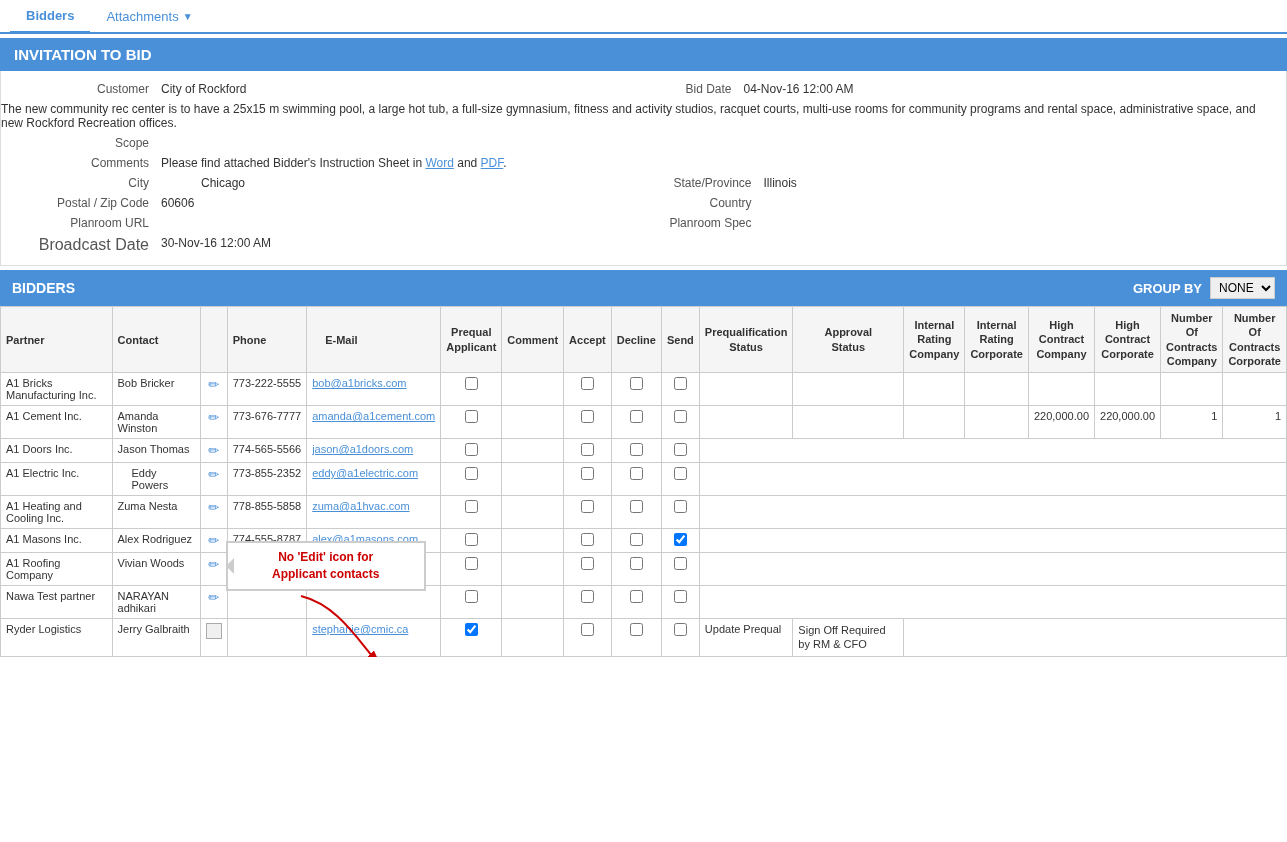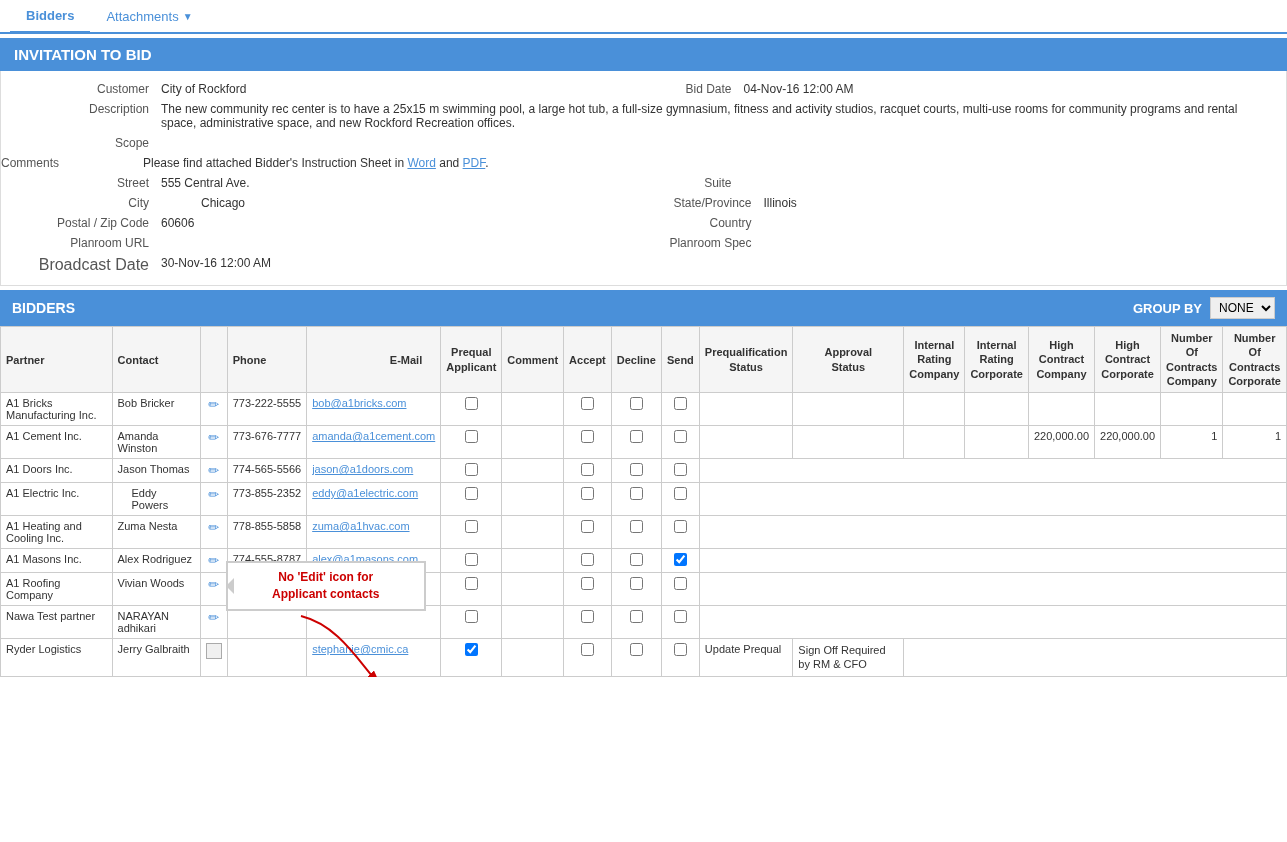--- a/index.html
+++ b/index.html
@@ -25,46 +25,35 @@
       <div style="width:160px; text-align:right; padding-right:12px; color:#555; font-size:12px;">Customer</div>
       <div style="flex:1; font-size:12px;">City of Rockford</div>
     </div>
     <div style="display:flex; flex:1;">
       <div style="width:100px; text-align:right; padding-right:12px; color:#555; font-size:12px;">Bid Date</div>
       <div style="flex:1; font-size:12px;">04-Nov-16 12:00 AM</div>
     </div>
   </div>
 
   <div style="display:flex; padding:3px 0;">
-    <div style="width:160px; text-align:right; padding-right:12px; color:#555; font-size:12px; flex-shrink:0;">Description</div>
     <div style="flex:1; font-size:12px; padding-right:10px;">The new community rec center is to have a 25x15 m swimming pool, a large hot tub, a full-size gymnasium, fitness and activity studios, racquet courts, multi-use rooms for community programs and rental space, administrative space, and new Rockford Recreation offices.</div>
   </div>
 
   <div style="display:flex; padding:3px 0;">
     <div style="width:160px; text-align:right; padding-right:12px; color:#555; font-size:12px; flex-shrink:0;">Scope</div>
     <div style="flex:1; font-size:12px;"></div>
   </div>
 
   <div style="display:flex; padding:3px 0;">
-    <div style="width:142px; padding-right:12px; color:#555; font-size:12px; flex-shrink:0;">Comments</div>
+    <div style="width:160px; text-align:right; padding-right:12px; color:#555; font-size:12px; flex-shrink:0;">Comments</div>
     <div style="flex:1; font-size:12px;">
       Please find attached Bidder's Instruction Sheet in <a href="#" style="color:#4a90d9;">Word</a> and <a href="#" style="color:#4a90d9;">PDF</a>.
     </div>
   </div>
 
-  <div style="display:flex; padding:3px 0;">
-    <div style="display:flex; flex:1;">
-      <div style="width:160px; text-align:right; padding-right:12px; color:#555; font-size:12px;">Street</div>
-      <div style="flex:1; font-size:12px;">555 Central Ave.</div>
-    </div>
-    <div style="display:flex; flex:1;">
-      <div style="width:100px; text-align:right; padding-right:12px; color:#555; font-size:12px;">Suite</div>
-      <div style="flex:1; font-size:12px;"></div>
-    </div>
-  </div>
 
   <div style="display:flex; padding:3px 0;">
     <div style="display:flex; flex:1;gap:40px;">
       <div style="width:160px; text-align:right; padding-right:12px; color:#555; font-size:12px;">City</div>
       <div style="flex:1; font-size:12px;">Chicago</div>
     </div>
     <div style="display:flex; flex:1;">
       <div style="width:120px; text-align:right; padding-right:12px; color:#555; font-size:12px;">State/Province</div>
       <div style="flex:1; font-size:12px;">Illinois</div>
     </div>
@@ -109,21 +98,21 @@
 </div>
 
 <div style="overflow-x:auto;">
 <table style="width:100%; border-collapse:collapse; font-size:11px;">
   <thead>
     <tr>
       <th style="border:1px solid #ccc; padding:4px 5px; text-align:left; background:#f5f5f5; vertical-align:middle; white-space:nowrap;">Partner</th>
       <th style="border:1px solid #ccc; padding:4px 5px; text-align:left; background:#f5f5f5; vertical-align:middle; white-space:nowrap;">Contact</th>
       <th style="border:1px solid #ccc; padding:4px 5px; background:#f5f5f5; width:20px;"></th>
       <th style="border:1px solid #ccc; padding:4px 5px; text-align:left; background:#f5f5f5; vertical-align:middle; white-space:nowrap;">Phone</th>
-      <th style="border:1px solid #ccc; padding:4px 18px; text-align:right; background:#f5f5f5; vertical-align:middle; white-space:nowrap;">E-Mail</th>
+      <th style="border:1px solid #ccc; padding:4px 18px; text-align:left; background:#f5f5f5; vertical-align:middle; white-space:nowrap;">E-Mail</th>
       <th style="border:1px solid #ccc; padding:4px 5px; text-align:center; background:#f5f5f5; vertical-align:middle; font-size:11px; line-height:1.3; min-width:55px;">Prequal<br>Applicant</th>
       <th style="border:1px solid #ccc; padding:4px 5px; text-align:center; background:#f5f5f5; vertical-align:middle;">Comment</th>
       <th style="border:1px solid #ccc; padding:4px 5px; text-align:center; background:#f5f5f5; vertical-align:middle;">Accept</th>
       <th style="border:1px solid #ccc; padding:4px 5px; text-align:center; background:#f5f5f5; vertical-align:middle;">Decline</th>
       <th style="border:1px solid #ccc; padding:4px 5px; text-align:center; background:#f5f5f5; vertical-align:middle;">Send</th>
       <th style="border:1px solid #ccc; padding:4px 5px; text-align:center; background:#f5f5f5; vertical-align:middle; line-height:1.3; min-width:70px;">Prequalification<br>Status</th>
       <th style="border:1px solid #ccc; padding:4px 5px; text-align:center; background:#f5f5f5; vertical-align:middle; line-height:1.3; min-width:65px;">Approval<br>Status</th>
       <th style="border:1px solid #ccc; padding:4px 5px; text-align:center; background:#f5f5f5; vertical-align:middle; line-height:1.3; min-width:60px;">Internal<br>Rating<br>Company</th>
       <th style="border:1px solid #ccc; padding:4px 5px; text-align:center; background:#f5f5f5; vertical-align:middle; line-height:1.3; min-width:60px;">Internal<br>Rating<br>Corporate</th>
       <th style="border:1px solid #ccc; padding:4px 5px; text-align:center; background:#f5f5f5; vertical-align:middle; line-height:1.3; min-width:65px;">High<br>Contract<br>Company</th>

